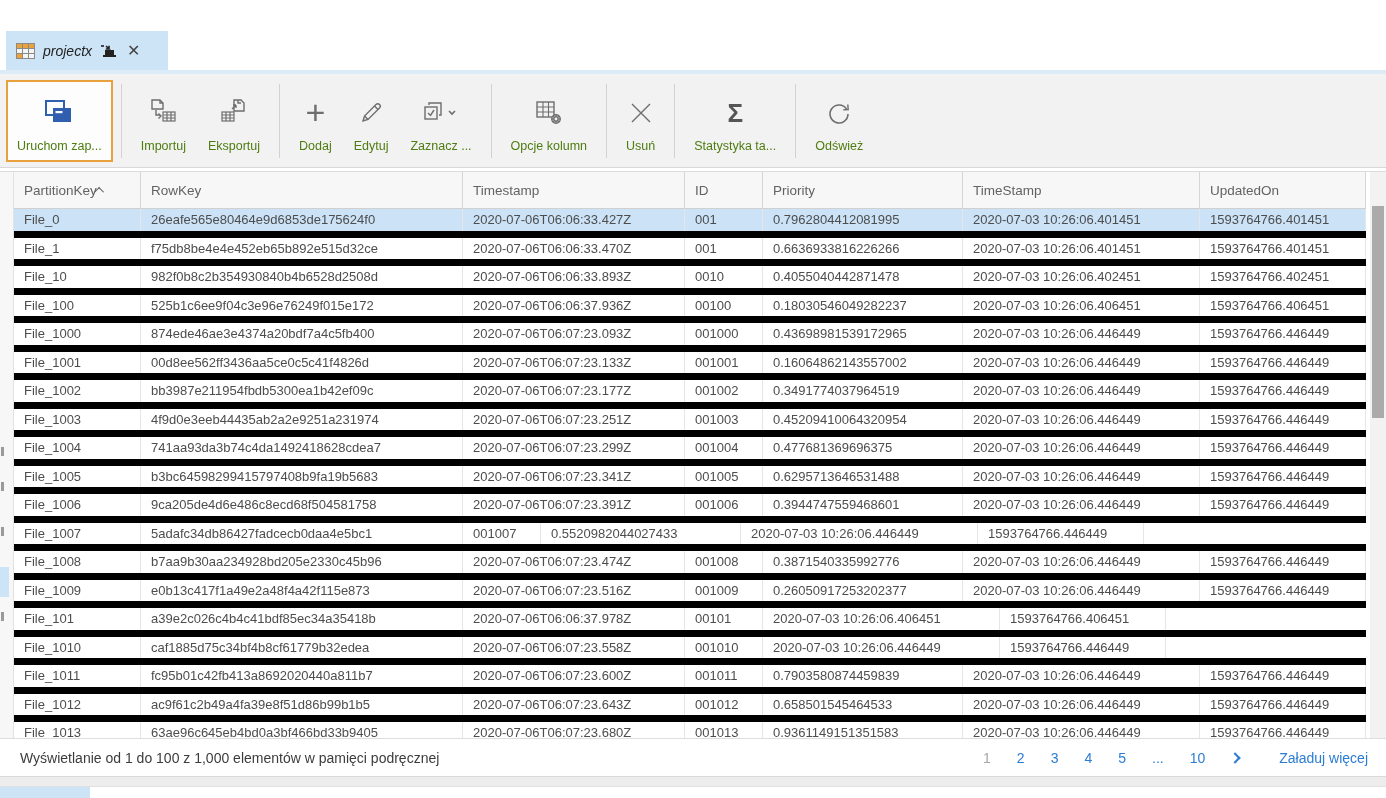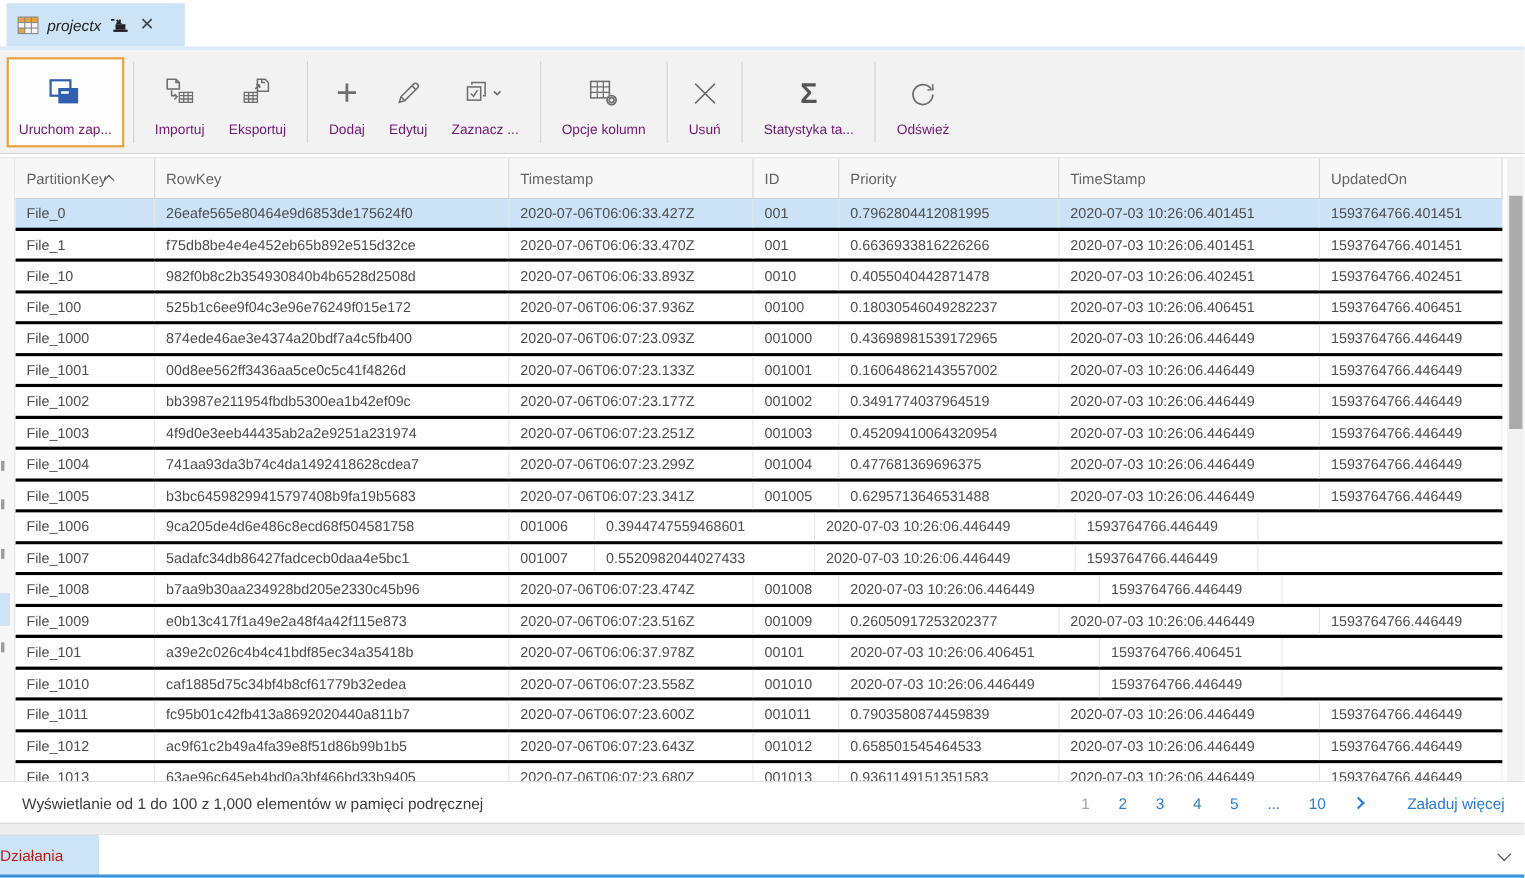--- a/index.html
+++ b/index.html
@@ -1,59 +1,59 @@
 <!DOCTYPE html>
 <html><head>
 <meta charset="utf-8">
 <style>
   * { margin:0; padding:0; box-sizing:border-box; }
   html,body { width:1386px; height:798px; font-family:"Liberation Sans", sans-serif; background:#fff; overflow:hidden; }
-  .app { position:relative; width:1386px; height:566px; background:#fff; }
+  .app { position:relative; width:1386px; height:566px; background:#fff;margin-top:28px; }
 
   
   .tabbar { position:absolute; top:0; left:0; width:100%; height:42px; background:#ffffff; }
   .tab { position:absolute; left:6px; top:3px; height:39px; width:162px; background:#cde3f6;
          display:flex; align-items:center; padding:0 10px; gap:8px; cursor:default; }
   .tab-title { font-style:italic; font-size:14px; color:#1f1f1f; }
   .tab-close { font-size:16px; color:#444; line-height:1; padding:0 2px; }
   .tabbar-underline { position:absolute; top:42px; left:0; width:100%; height:4px; background:#dcebf8; }
 
   .table-glyph { display:grid; grid-template-columns:5px 5px 5px; grid-template-rows:4px 4px 4px;
                  gap:1px; background:#8a8a8a; padding:1px; }
   .table-glyph span { background:#f5f5f5; }
   .table-glyph span.hdr { background:#e8a33d; }
 
   
   .toolbar { position:absolute; top:46px; left:0; width:100%; height:94px; background:#f2f2f2;
              border-bottom:1px solid #d8d8d8; display:flex; align-items:center; padding:0 6px; }
   .tb-btn { display:flex; flex-direction:column; align-items:center; justify-content:flex-end;
             height:82px; padding:6px 10px 8px 10px; gap:7px; background:transparent; border:1px solid transparent; }
   .tb-btn .ticon { height:38px; display:flex; align-items:center; justify-content:center; }
-  .tb-btn .tlabel { font-size:12.5px; color:#701a75; white-space:nowrap; }
+  .tb-btn .tlabel { font-size:12.5px; color:#4d7c0f; white-space:nowrap; }
   .tb-btn.focused { border:2px solid #e9a13b; background:#fdfdfd; padding:5px 9px 7px 9px; }
   .tb-sep { width:1px; height:74px; background:#d2d2d2; margin:0 8px; }
   .sigma { font-size:26px; color:#555; font-weight:bold; line-height:1; }
   .plus-glyph, .x-glyph { font-size:34px; font-weight:200; color:#6e6e6e; line-height:0.8; }
 
   
   .grid-area { position:absolute; top:143px; left:0; width:1386px; height:567px; background:#fff;
                border-top:1px solid #dcdcdc; overflow:hidden; }
   .gutter { position:absolute; left:0; top:0; width:14px; height:567px; background:#f7f7f7; border-right:1px solid #e2e2e2; }
   .gutter .mark { position:absolute; left:1px; width:3px; height:9px; background:#9a9a9a; }
   .gutter .bluemark { position:absolute; left:0; width:9px; height:30px; background:#cde3f6; }
 
   .thead { position:absolute; left:14px; top:0; width:1352px; height:37px; display:flex;
            background:#f7f7f7; border-bottom:1px solid #d0d0d0; }
   .th { display:flex; align-items:center; padding-left:10px; font-size:13.5px; color:#636363;
         border-right:1px solid #d6d6d6; }
   .sort-caret { width:7px; height:7px; border-left:1.5px solid #555; border-top:1.5px solid #555;
                 transform:rotate(45deg) translateY(2px); display:inline-block; }
 
   .tbody { position:absolute; left:14px; top:37px; width:1352px; height:530px; overflow:hidden; }
-  .trow { display:flex; height:28.5px; background:#fff; border-bottom:3px solid #000000; }
+  .trow { display:flex; height:28.5px; background:#fff; border-bottom:7px solid #000000; }
   .trow.selected { background:#cbe2f7; }
   .tcell { display:flex; align-items:center; padding-left:10px; font-size:13px; color:#4d4d4d;
            border-right:1px solid #e6e6e6; overflow:hidden; white-space:nowrap; }
 
   .c0{width:127px;} .c1{width:322px;} .c2{width:222px;} .c3{width:78px;}
   .c4{width:200px;} .c5{width:237px;} .c6{width:166px;}
 
   .vscroll { position:absolute; right:0; top:0; width:16px; height:567px; background:#f2f2f2; }
   .vthumb { position:absolute; left:2px; top:34px; width:12px; height:212px; background:#ababab; }
 
@@ -363,38 +363,40 @@
           <div class="tcell c1">b3bc64598299415797408b9fa19b5683</div>
           <div class="tcell c2">2020-07-06T06:07:23.341Z</div>
           <div class="tcell c3">001005</div>
           <div class="tcell c4">0.6295713646531488</div>
           <div class="tcell c5">2020-07-03 10:26:06.446449</div>
           <div class="tcell c6">1593764766.446449</div>
         </div>
         <div class="trow">
           <div class="tcell c0">File_1006</div>
           <div class="tcell c1">9ca205de4d6e486c8ecd68f504581758</div>
+          <div class="tcell c2">2020-07-06T06:07:23.391Z</div>
           <div class="tcell c3">001006</div>
           <div class="tcell c4">0.3944747559468601</div>
           <div class="tcell c5">2020-07-03 10:26:06.446449</div>
           <div class="tcell c6">1593764766.446449</div>
         </div>
         <div class="trow">
           <div class="tcell c0">File_1007</div>
           <div class="tcell c1">5adafc34db86427fadcecb0daa4e5bc1</div>
           <div class="tcell c3">001007</div>
           <div class="tcell c4">0.5520982044027433</div>
           <div class="tcell c5">2020-07-03 10:26:06.446449</div>
           <div class="tcell c6">1593764766.446449</div>
         </div>
         <div class="trow">
           <div class="tcell c0">File_1008</div>
           <div class="tcell c1">b7aa9b30aa234928bd205e2330c45b96</div>
           <div class="tcell c2">2020-07-06T06:07:23.474Z</div>
           <div class="tcell c3">001008</div>
+          <div class="tcell c4">0.3871540335992776</div>
           <div class="tcell c5">2020-07-03 10:26:06.446449</div>
           <div class="tcell c6">1593764766.446449</div>
         </div>
         <div class="trow">
           <div class="tcell c0">File_1009</div>
           <div class="tcell c1">e0b13c417f1a49e2a48f4a42f115e873</div>
           <div class="tcell c2">2020-07-06T06:07:23.516Z</div>
           <div class="tcell c3">001009</div>
           <div class="tcell c4">0.26050917253202377</div>
           <div class="tcell c5">2020-07-03 10:26:06.446449</div>

